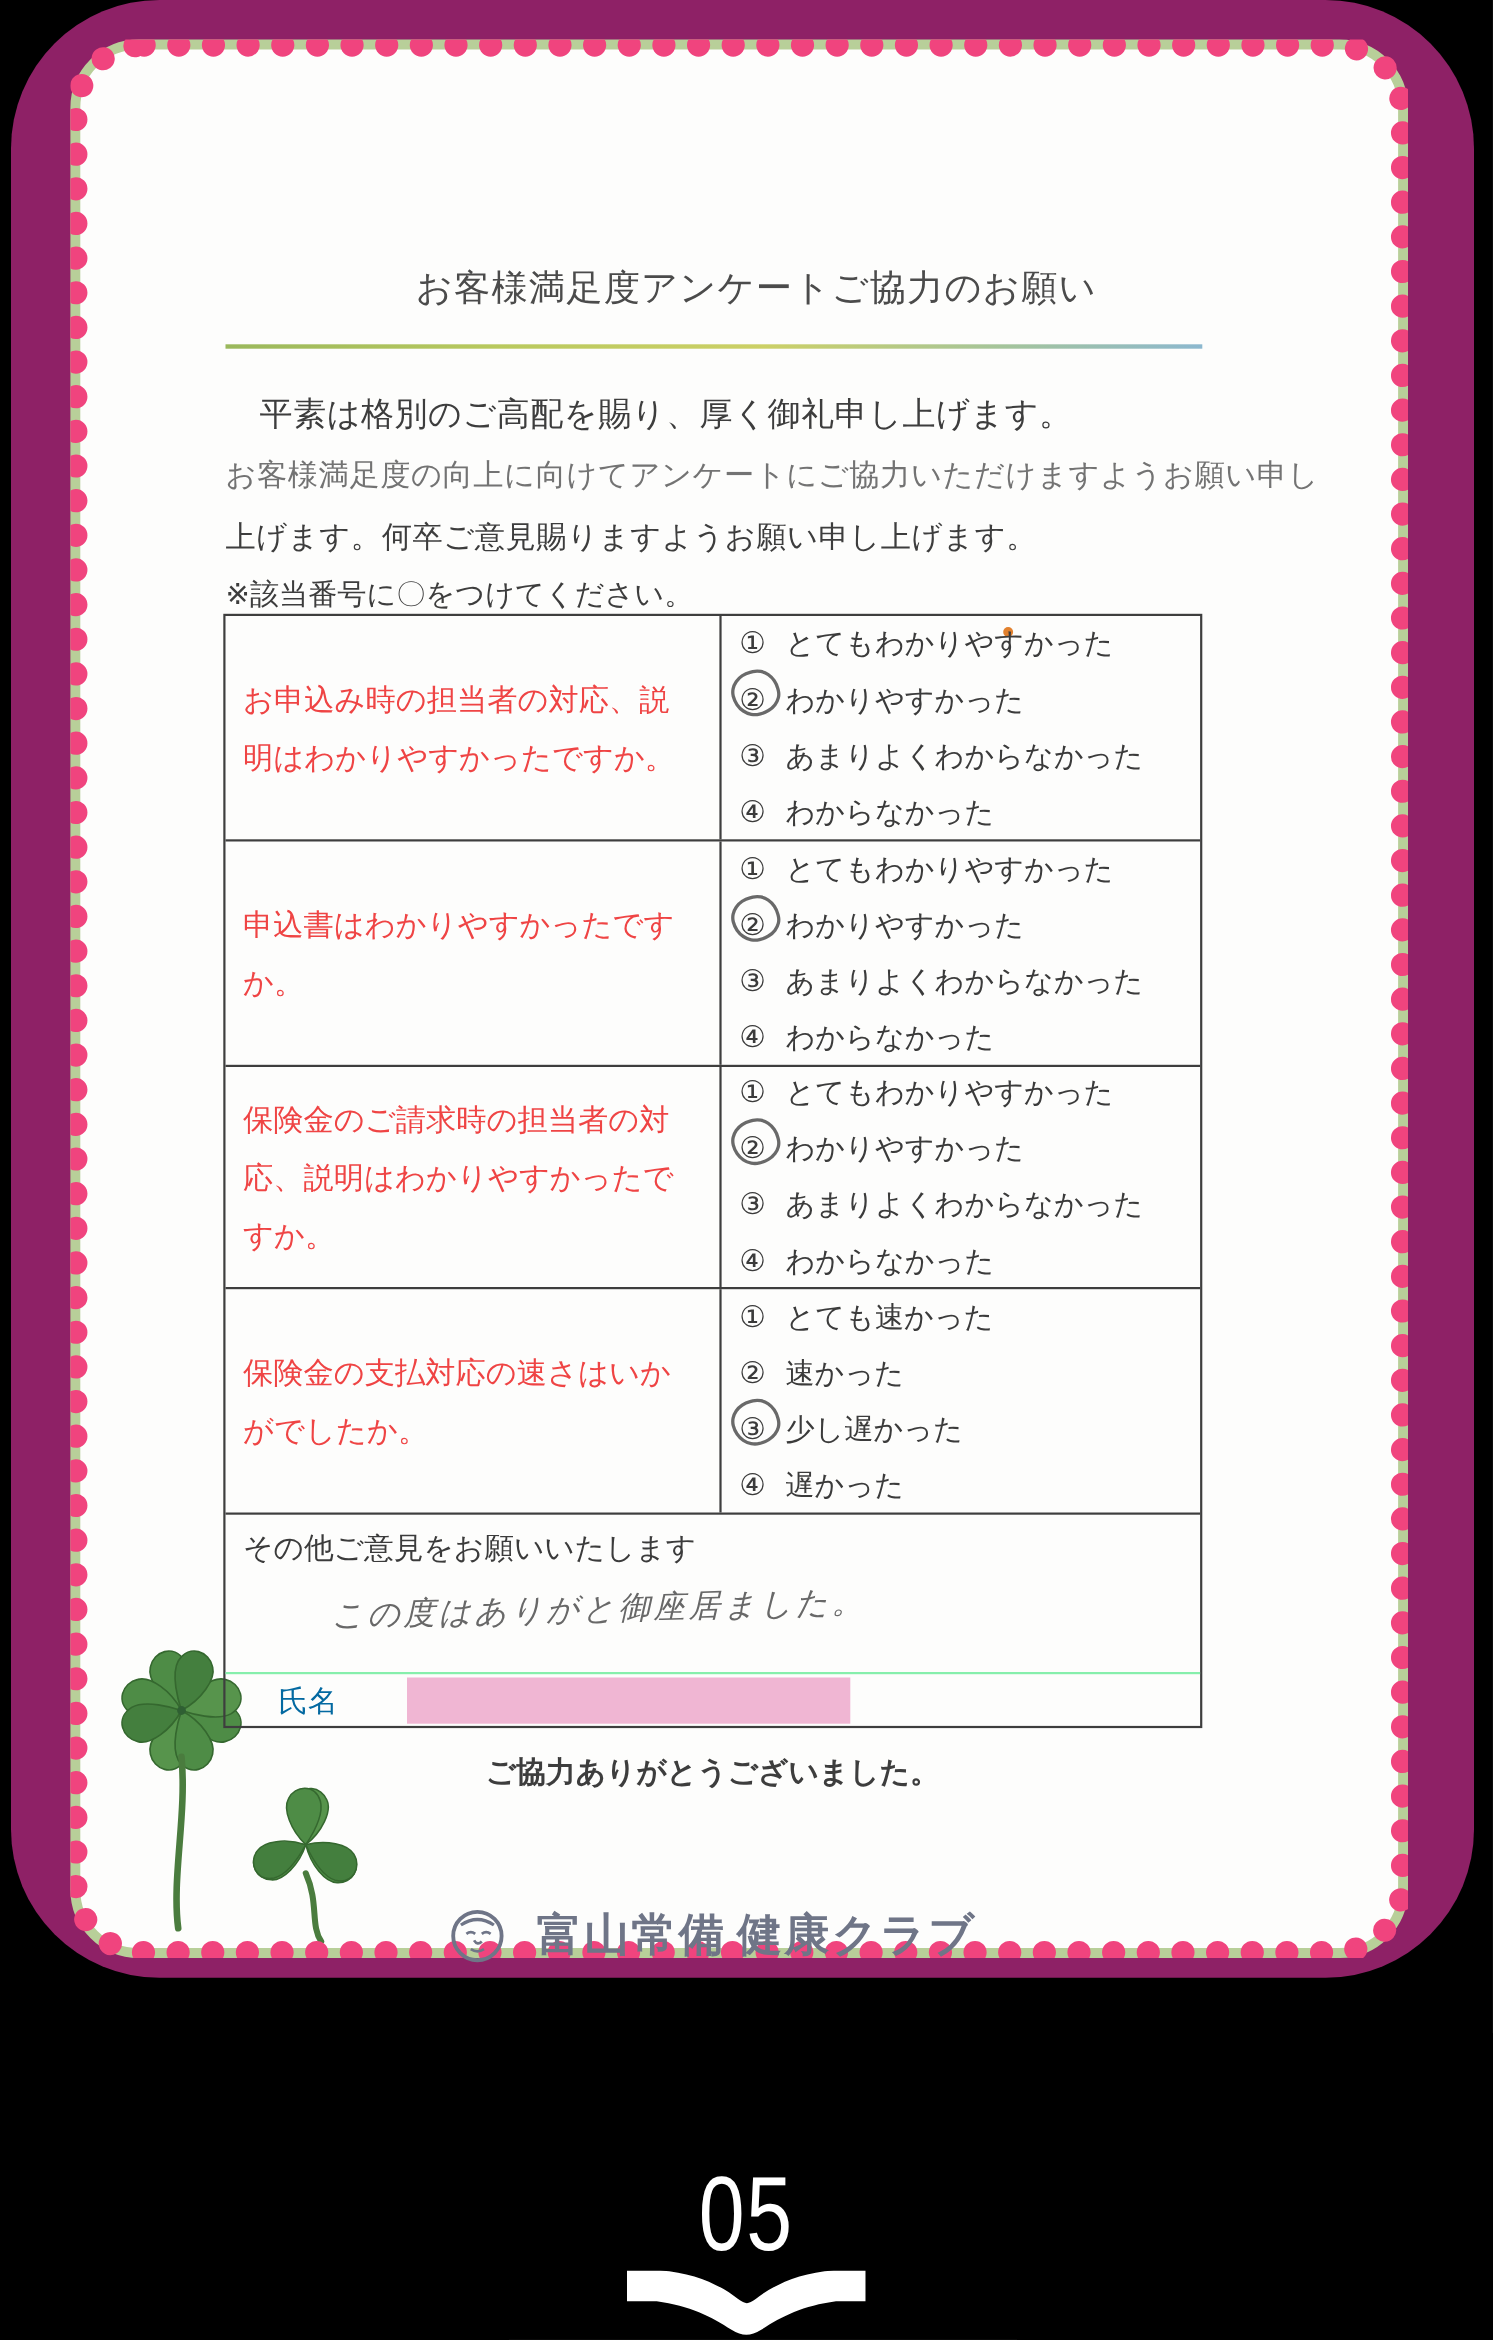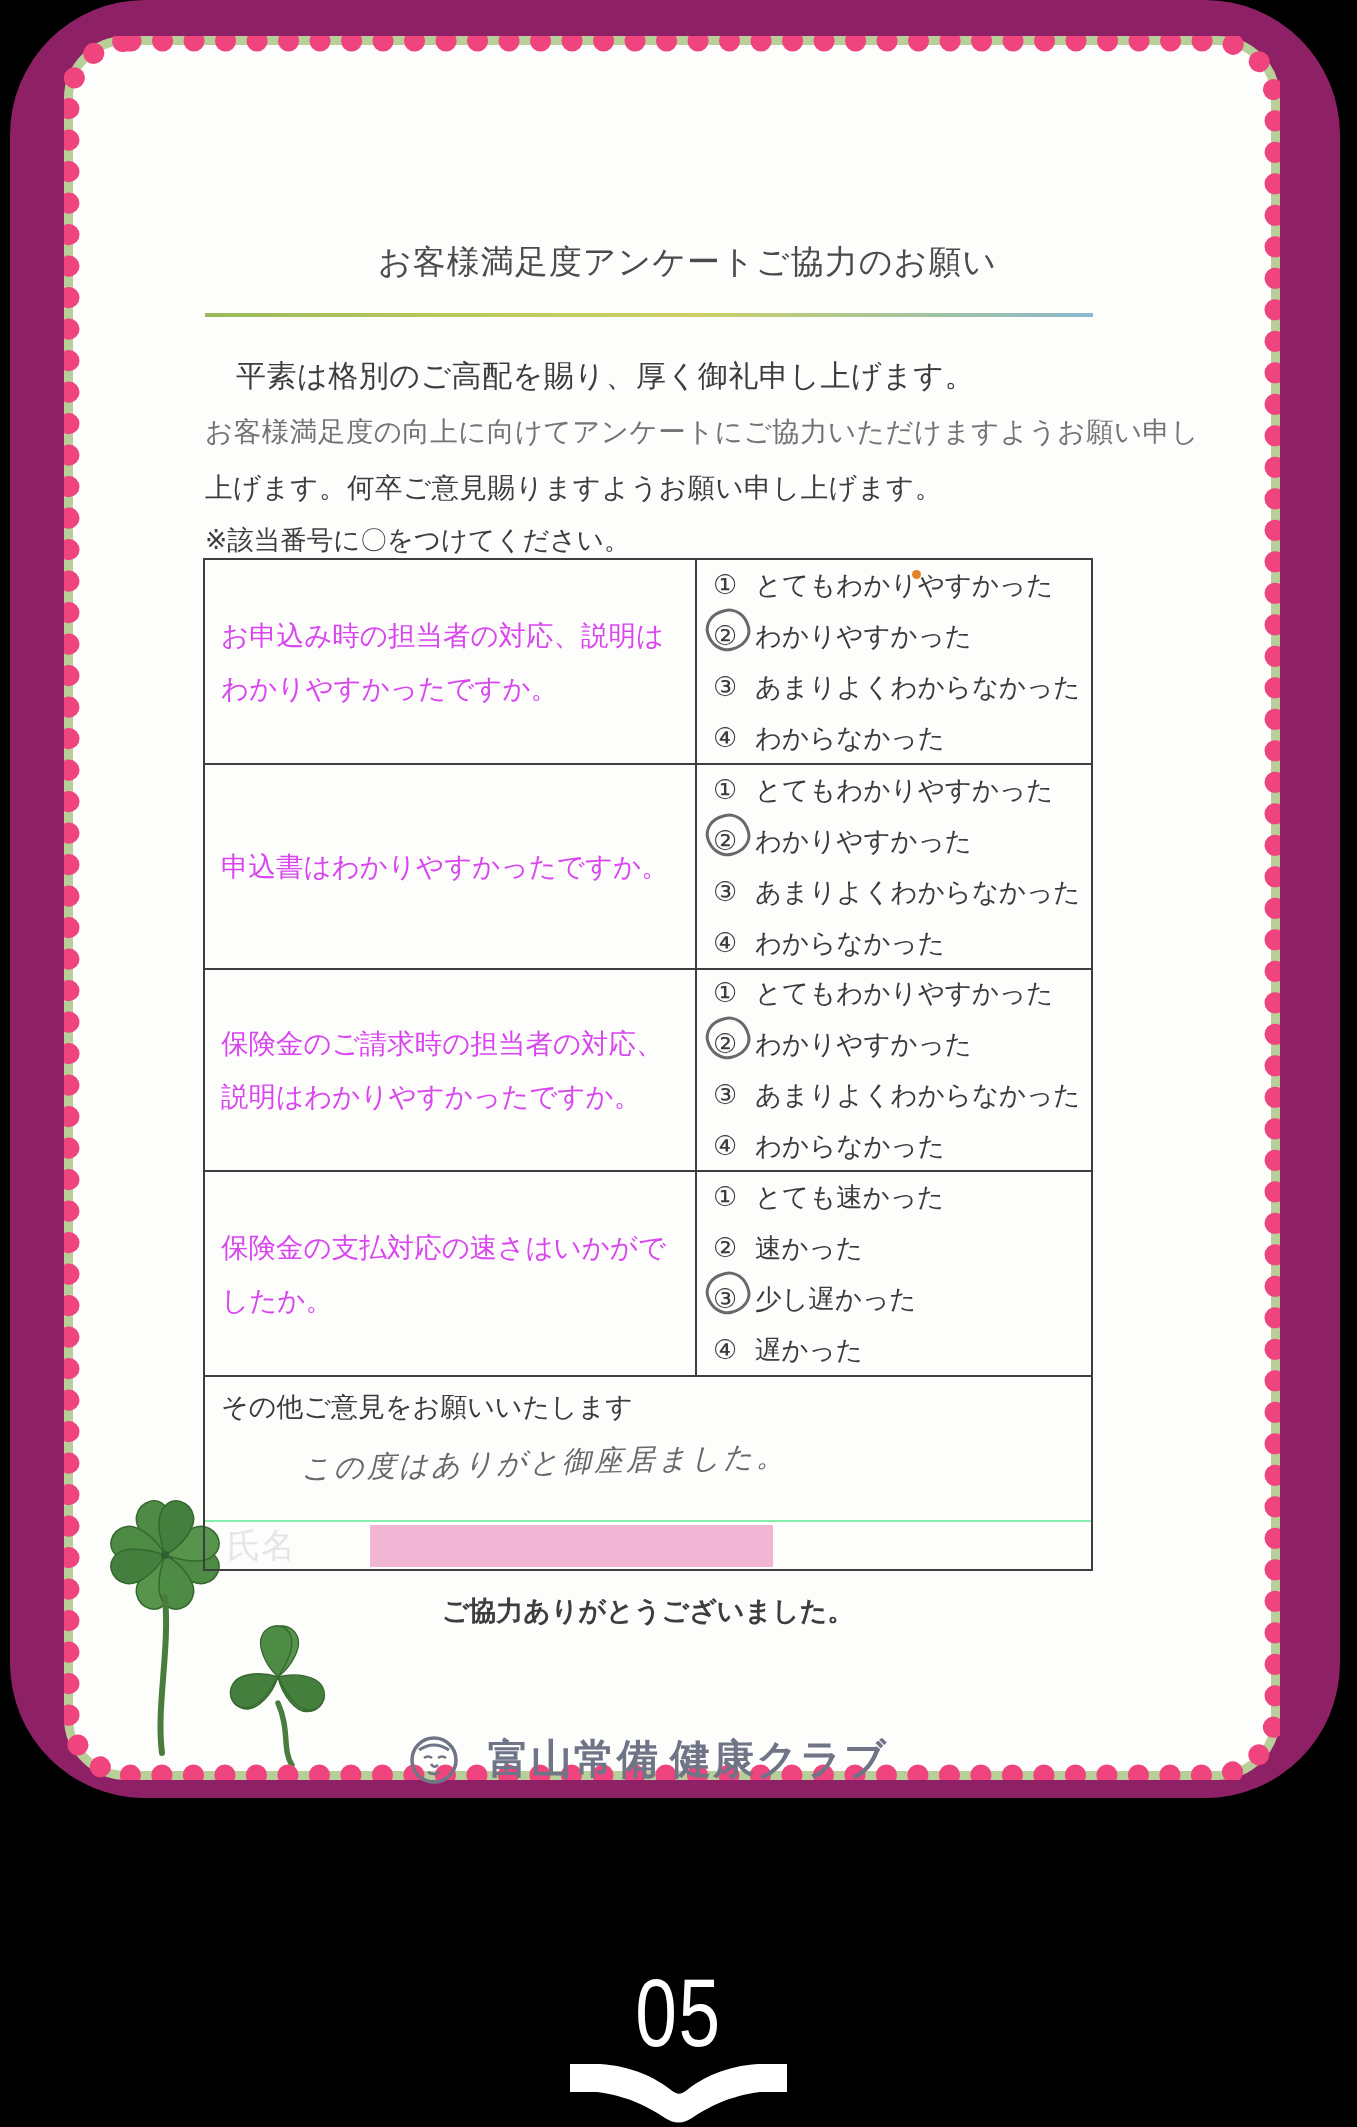--- a/index.html
+++ b/index.html
@@ -18,35 +18,35 @@
   .doc-title{position:absolute;left:378px;top:240px;font-size:33px;color:#4b4b4b;letter-spacing:1px;}
   .divider{position:absolute;left:205px;top:313px;width:888px;height:4px;
            background:linear-gradient(90deg,#9ab85c 0%,#b9c95e 28%,#ccd066 55%,#a4c49c 80%,#8cb8cf 100%);}
   .greeting{position:absolute;left:236px;top:356px;font-size:30px;color:#3d3d3d;letter-spacing:0.5px;}
   .body1{position:absolute;left:205px;top:414px;font-size:27.5px;color:#737373;letter-spacing:0.5px;}
   .body2{position:absolute;left:205px;top:470px;font-size:27.5px;color:#3d3d3d;letter-spacing:0.5px;}
   .note{position:absolute;left:205px;top:522px;width:910px;text-align:left;font-size:26.5px;color:#3d3d3d;}
   
   .table{position:absolute;left:203px;top:558px;width:890px;border:2px solid #3e3e3e;box-sizing:border-box;}
   .trow{display:flex;border-bottom:2px solid #3e3e3e;box-sizing:border-box;}
-  .qcell{width:492px;border-right:2px solid #3e3e3e;box-sizing:border-box;display:flex;align-items:center;
-         padding:0 24px 0 16px;font-size:27.5px;line-height:53px;color:#d946ef;}
+  .qcell{width:451px;border-right:2px solid #3e3e3e;box-sizing:border-box;display:flex;align-items:center;
+         padding:0 24px 0 16px;font-size:27.5px;line-height:53px;color:#ef4444;}
   .ocell{flex:1;display:flex;flex-direction:column;justify-content:center;padding-left:16px;
          font-size:26.5px;color:#3b3b3b;}
   .opt{line-height:51px;display:flex;align-items:center;}
   .num{width:30px;margin-right:12px;position:relative;display:inline-block;font-size:27px;}
   .num.circled::before{content:"";position:absolute;left:-7px;top:-2px;width:38px;height:36px;
          border:3.5px solid #4f4f4f;border-radius:50% 46% 52% 48% / 46% 54% 44% 56%;
          transform:rotate(-14deg);opacity:0.85;}
   .other{height:145px;border-bottom:2px solid #86efac;box-sizing:border-box;position:relative;}
   .other-label{position:absolute;left:16px;top:12px;font-size:27px;color:#3b3b3b;}
   .hand{position:absolute;left:96px;top:66px;font-size:29px;color:#686868;font-style:italic;
         letter-spacing:3px;transform:rotate(-1.5deg);}
   .namerow{height:47px;position:relative;display:flex;align-items:center;}
-  .namelabel{margin-left:22px;font-size:34px;color:#e5e5e5;}
+  .namelabel{margin-left:48px;font-size:27px;color:#0369a1;}
   .redact{position:absolute;left:165px;top:3px;width:403px;height:42px;background:#f0b6d3;}
   .thanks{position:absolute;left:203px;top:1593px;width:890px;text-align:center;font-size:27px;color:#3d3d3d;font-weight:bold;}
   .logo{position:absolute;left:203px;top:1732px;width:890px;display:flex;align-items:center;
         justify-content:center;gap:28px;}
   .logo-text{font-size:41px;font-weight:bold;color:#6f7587;letter-spacing:2px;}
   .logo-text .p2{margin-left:10px;}
   .artifact{position:absolute;left:912px;top:570px;width:9px;height:9px;border-radius:50%;background:#e2812e;}
   
   .pagenum{position:absolute;left:0;top:1958px;width:1357px;text-align:center;color:#fff;
            font-size:96px;font-weight:normal;}

